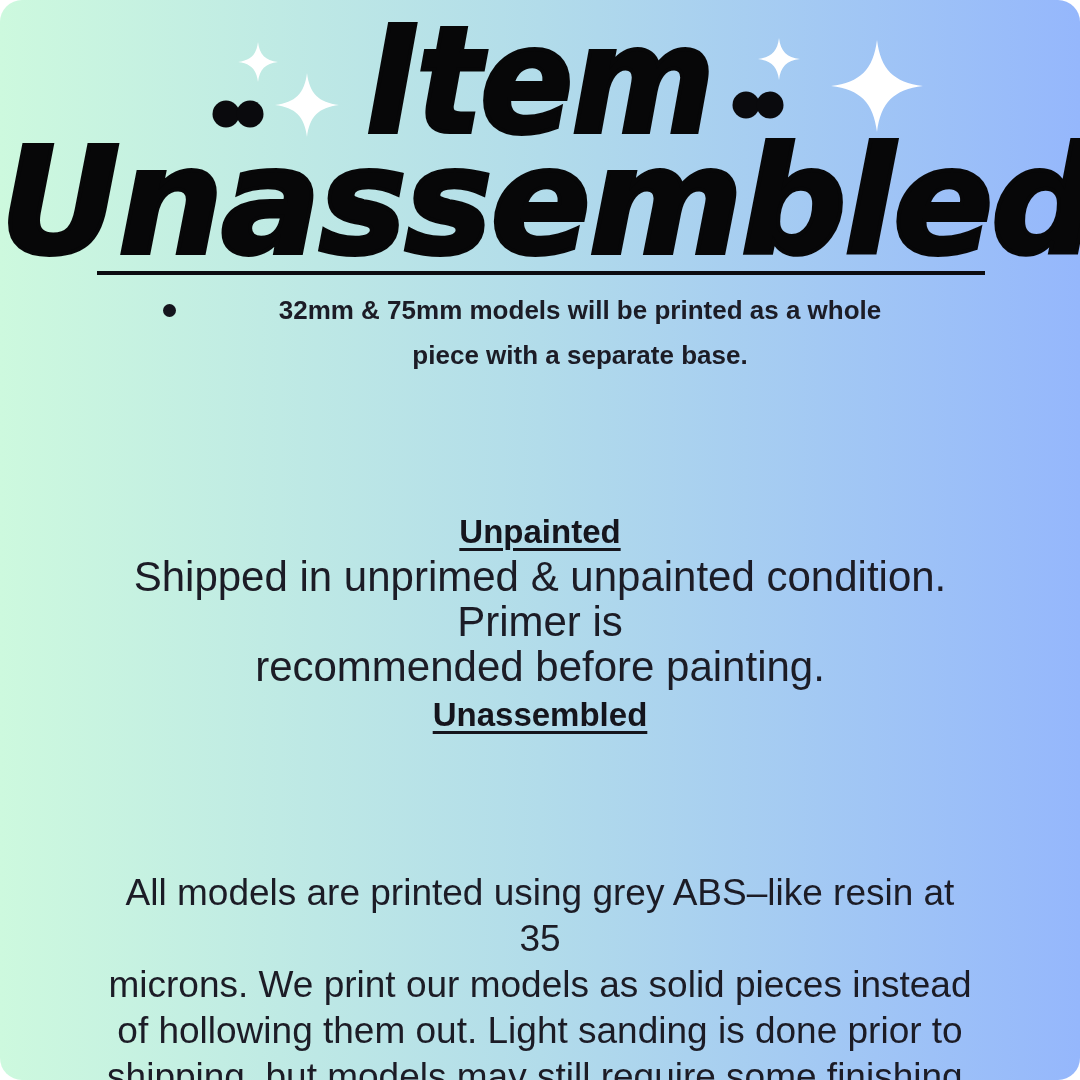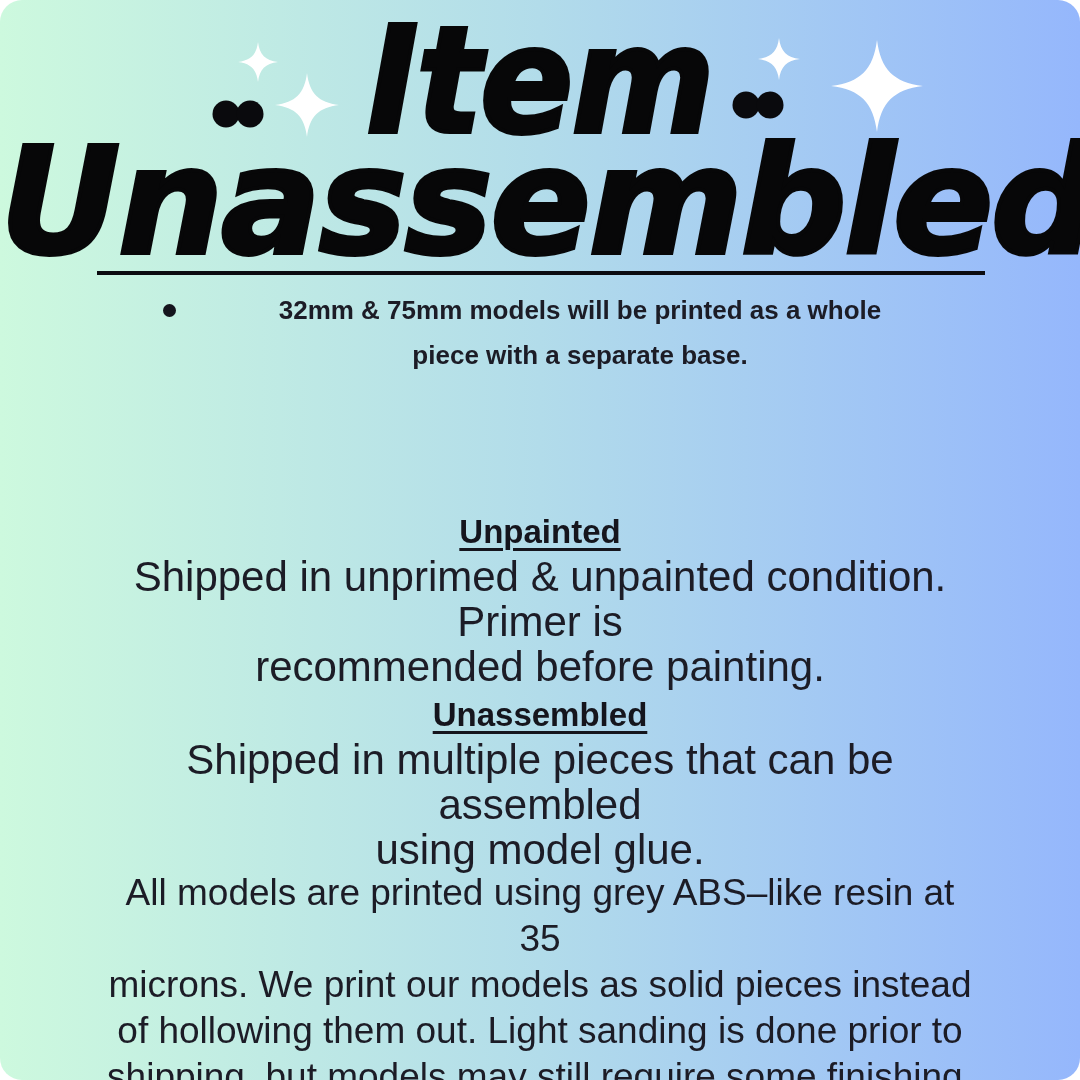--- a/index.html
+++ b/index.html
@@ -114,22 +114,20 @@
   </div>
 
   <div class="section unpainted">
     <h2>Unpainted</h2>
     <p>Shipped in unprimed &amp; unpainted condition. Primer is
 recommended before painting.</p>
   </div>
 
   <div class="section unassembled">
     <h2>Unassembled</h2>
-    <p>Shipped in multiple pieces that can be assembled
-using model glue.</p>
   </div>
 
   <p class="footer-para">All models are printed using grey ABS–like resin at 35
 microns. We print our models as solid pieces instead
 of hollowing them out. Light sanding is done prior to
 shipping, but models may still require some finishing.</p>
 
 </div>
 
 </body></html>

